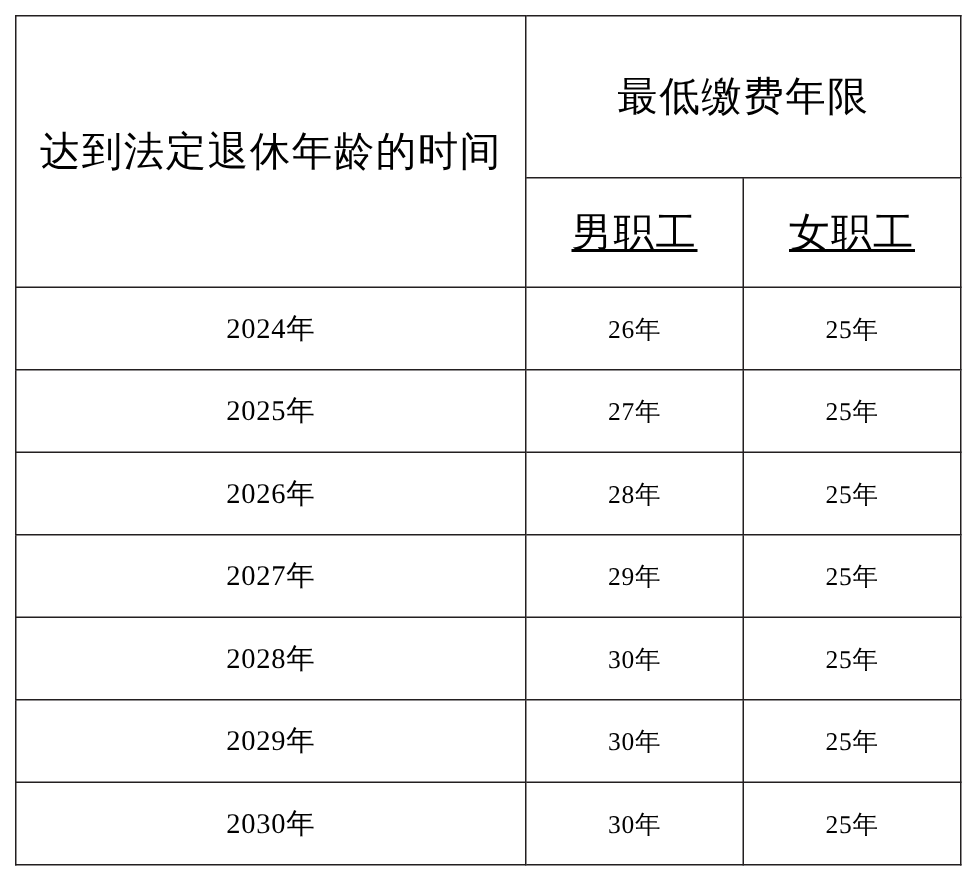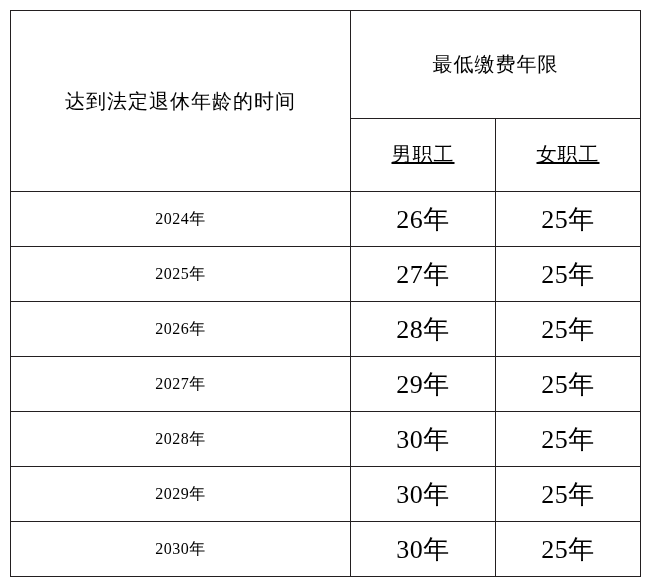--- a/index.html
+++ b/index.html
@@ -34,42 +34,42 @@
     padding: 0;
     font-weight: normal;
   }
   .col-time  { width: 340px; }
   .col-male  { width: 145px; }
   .col-female{ width: 145px; }
 
   .head-cell {
     font-family: "DejaVu Serif", "Liberation Serif", serif;
     font-weight: bold;
-    font-size: 20px;
+    font-size: 27px;
     letter-spacing: 1px;
   }
   .head-time {
     height: 180px;
     text-align: left;
     padding-left: 14px;
   }
   .head-min {
     height: 92px;
   }
   .head-sub {
     height: 62px;
     text-decoration: underline;
   }
   .data-row td {
     height: 54px;
-    font-size: 26px;
+    font-size: 17px;
     letter-spacing: 0.5px;
   }
   .data-row td.year-cell {
-    font-size: 16px;
+    font-size: 19px;
   }
 </style>
 </head>
 <body>
 
 <div class="page">
   <table class="pension-table">
     <colgroup>
       <col class="col-time">
       <col class="col-male">

